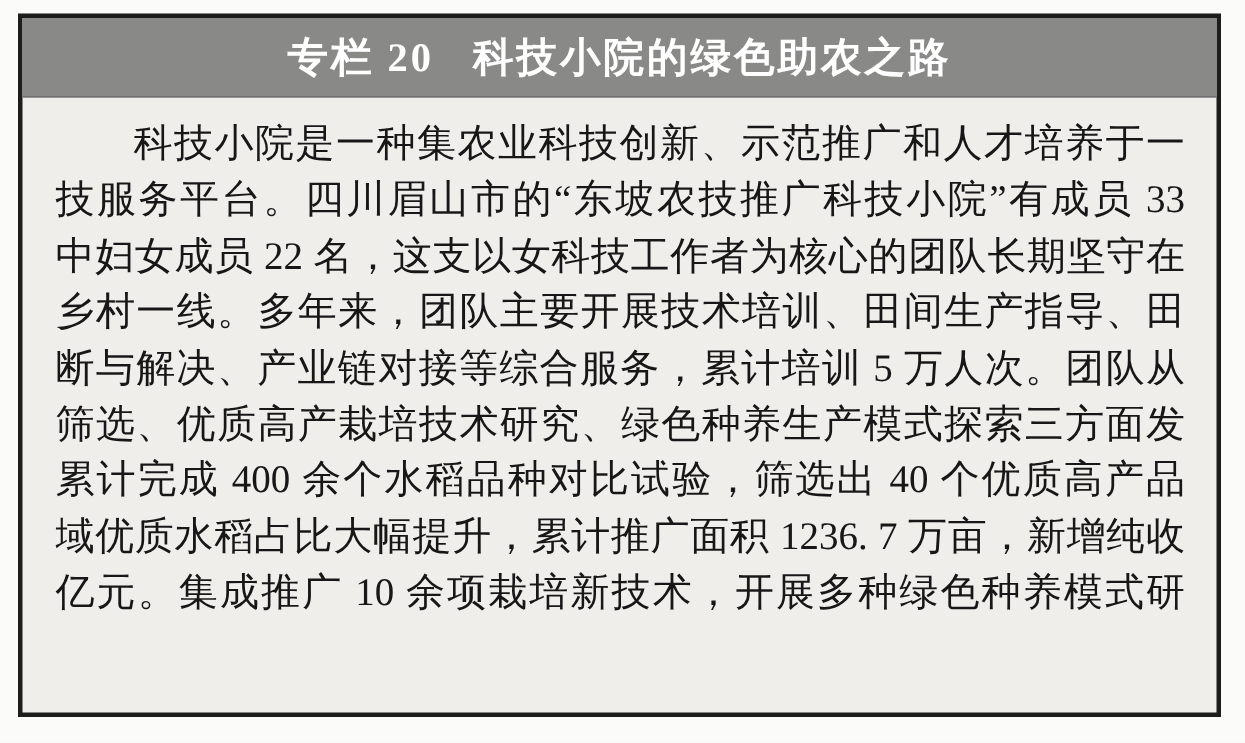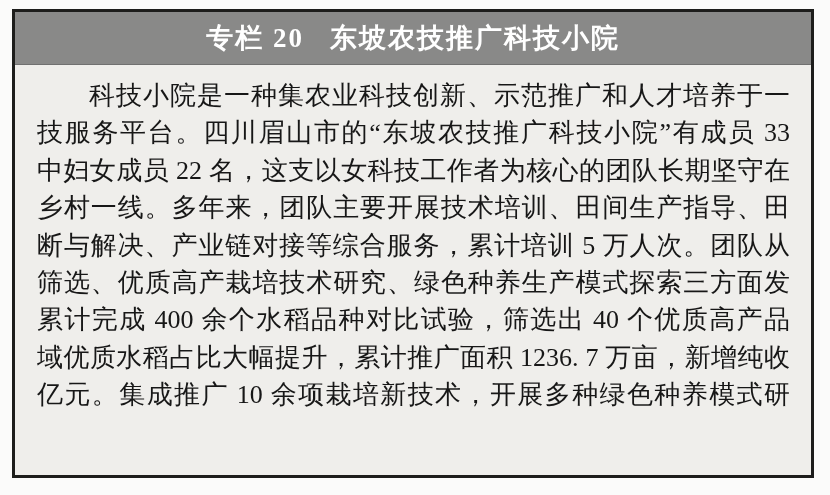--- a/index.html
+++ b/index.html
@@ -49,21 +49,21 @@
   .line.last  { text-align-last: left; }
 </style>
 </head>
 <body>
 
 <div class="page">
   <div class="column-box">
 
     <div class="column-header">
       <span class="header-prefix">专栏 20</span>
-      <span class="header-title">东坡农技推广科技小院</span>
+      <span class="header-title">科技小院的绿色助农之路</span>
     </div>
 
     <div class="column-body">
       <div class="line first">科技小院是一种集农业科技创新、示范推广和人才培养于一体的科</div>
       <div class="line">技服务平台。四川眉山市的“东坡农技推广科技小院”有成员 33 名，其</div>
       <div class="line">中妇女成员 22 名，这支以女科技工作者为核心的团队长期坚守在眉山</div>
       <div class="line">乡村一线。多年来，团队主要开展技术培训、田间生产指导、田间问题诊</div>
       <div class="line">断与解决、产业链对接等综合服务，累计培训 5 万人次。团队从新品种</div>
       <div class="line">筛选、优质高产栽培技术研究、绿色种养生产模式探索三方面发力，9 年</div>
       <div class="line">累计完成 400 余个水稻品种对比试验，筛选出 40 个优质高产品种，使区</div>

